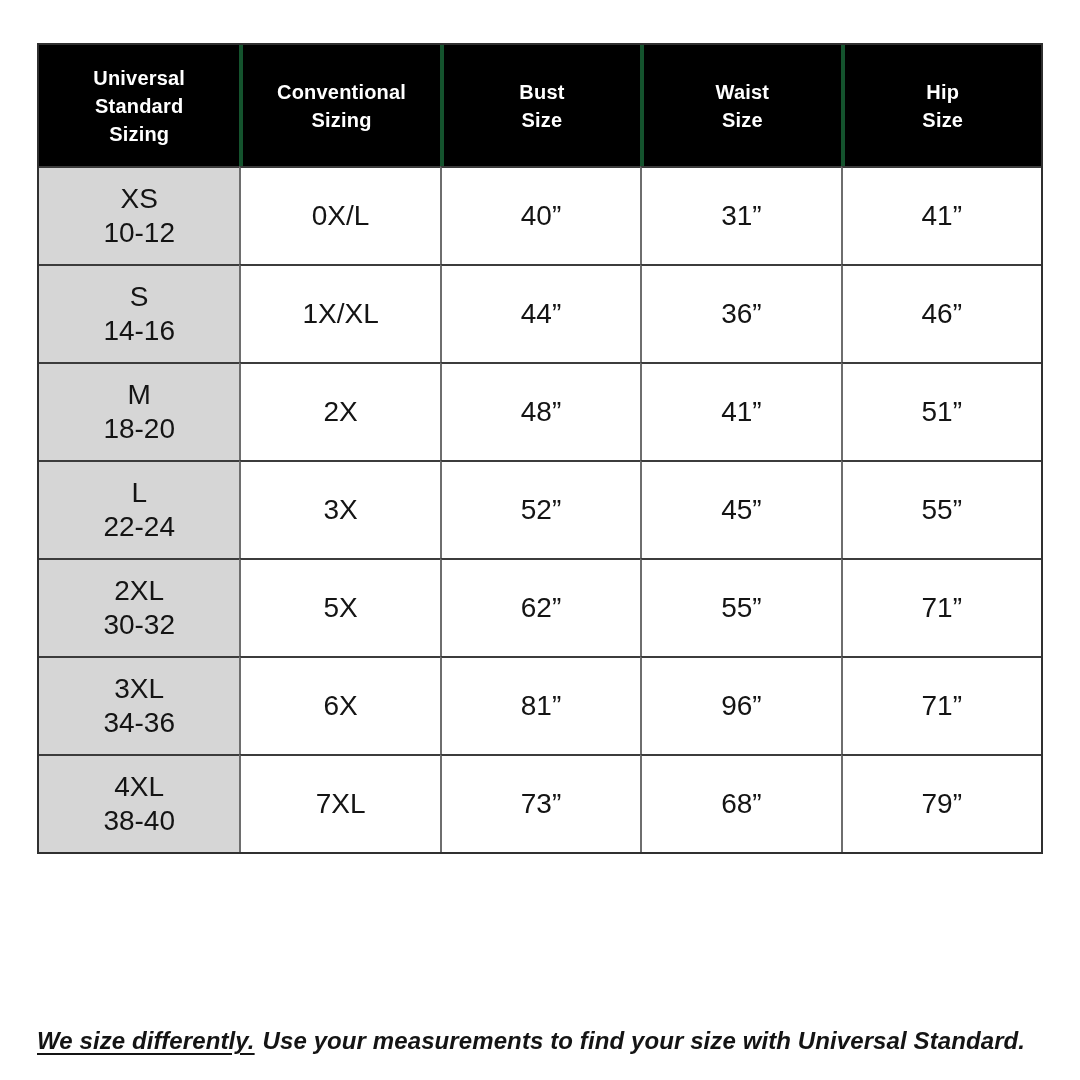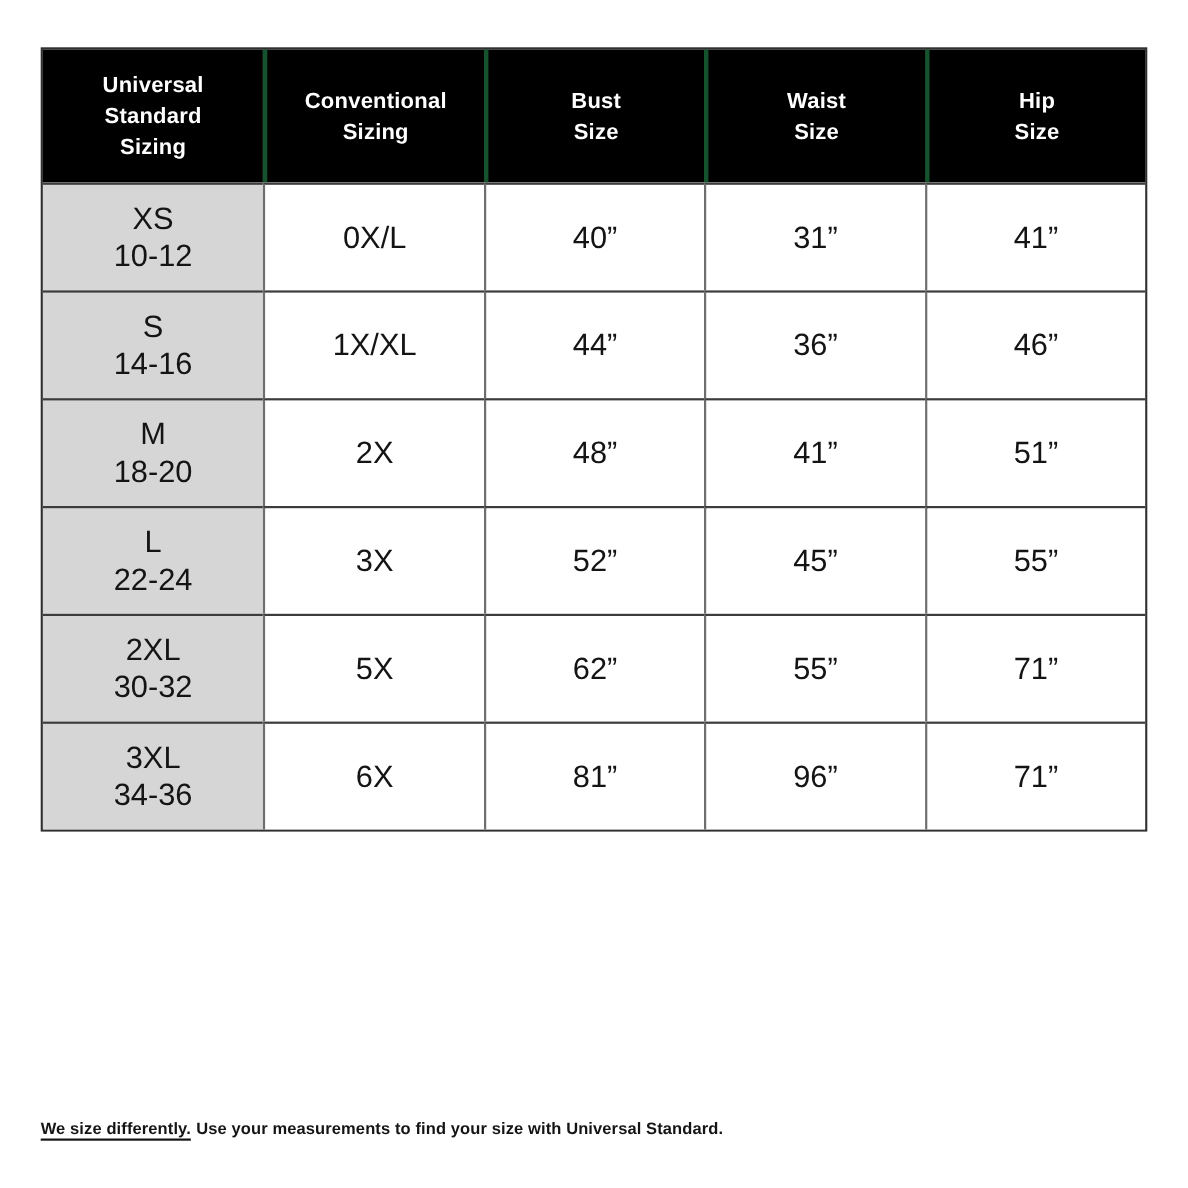--- a/index.html
+++ b/index.html
@@ -60,25 +60,26 @@
     border-left: 2px solid #6e6e6e;
   }
   table.size-chart td.us-col {
     background: #d6d6d6;
   }
   .footer-note {
     position: absolute;
     left: 37px;
     top: 1003px;
     width: 1010px;
-    font-size: 15px;
+    font-size: 24px;
     font-weight: bold;
     color: #141414;
     white-space: nowrap;
     letter-spacing: 0.1px;
+    font-style: italic;
   }
   .footer-note .em {
     text-decoration: underline;
     text-decoration-thickness: 2px;
     text-underline-offset: 4px;
     margin-right: 0.33em;
   }
 </style>
 </head>
 <body>
@@ -151,19 +152,27 @@
           <td>71”</td>
         </tr>
         <tr>
           <td class="us-col">3XL
 34-36</td>
           <td>6X</td>
           <td>81”</td>
           <td>96”</td>
           <td>71”</td>
         </tr>
+        <tr>
+          <td class="us-col">4XL
+38-40</td>
+          <td>7XL</td>
+          <td>73”</td>
+          <td>68”</td>
+          <td>79”</td>
+        </tr>
       </tbody>
     </table>
   </div>
 
   <p class="footer-note"><span class="em">We size differently.</span><span>Use your measurements to find your size with Universal Standard.</span></p>
 
 </div>
 
 </body></html>

